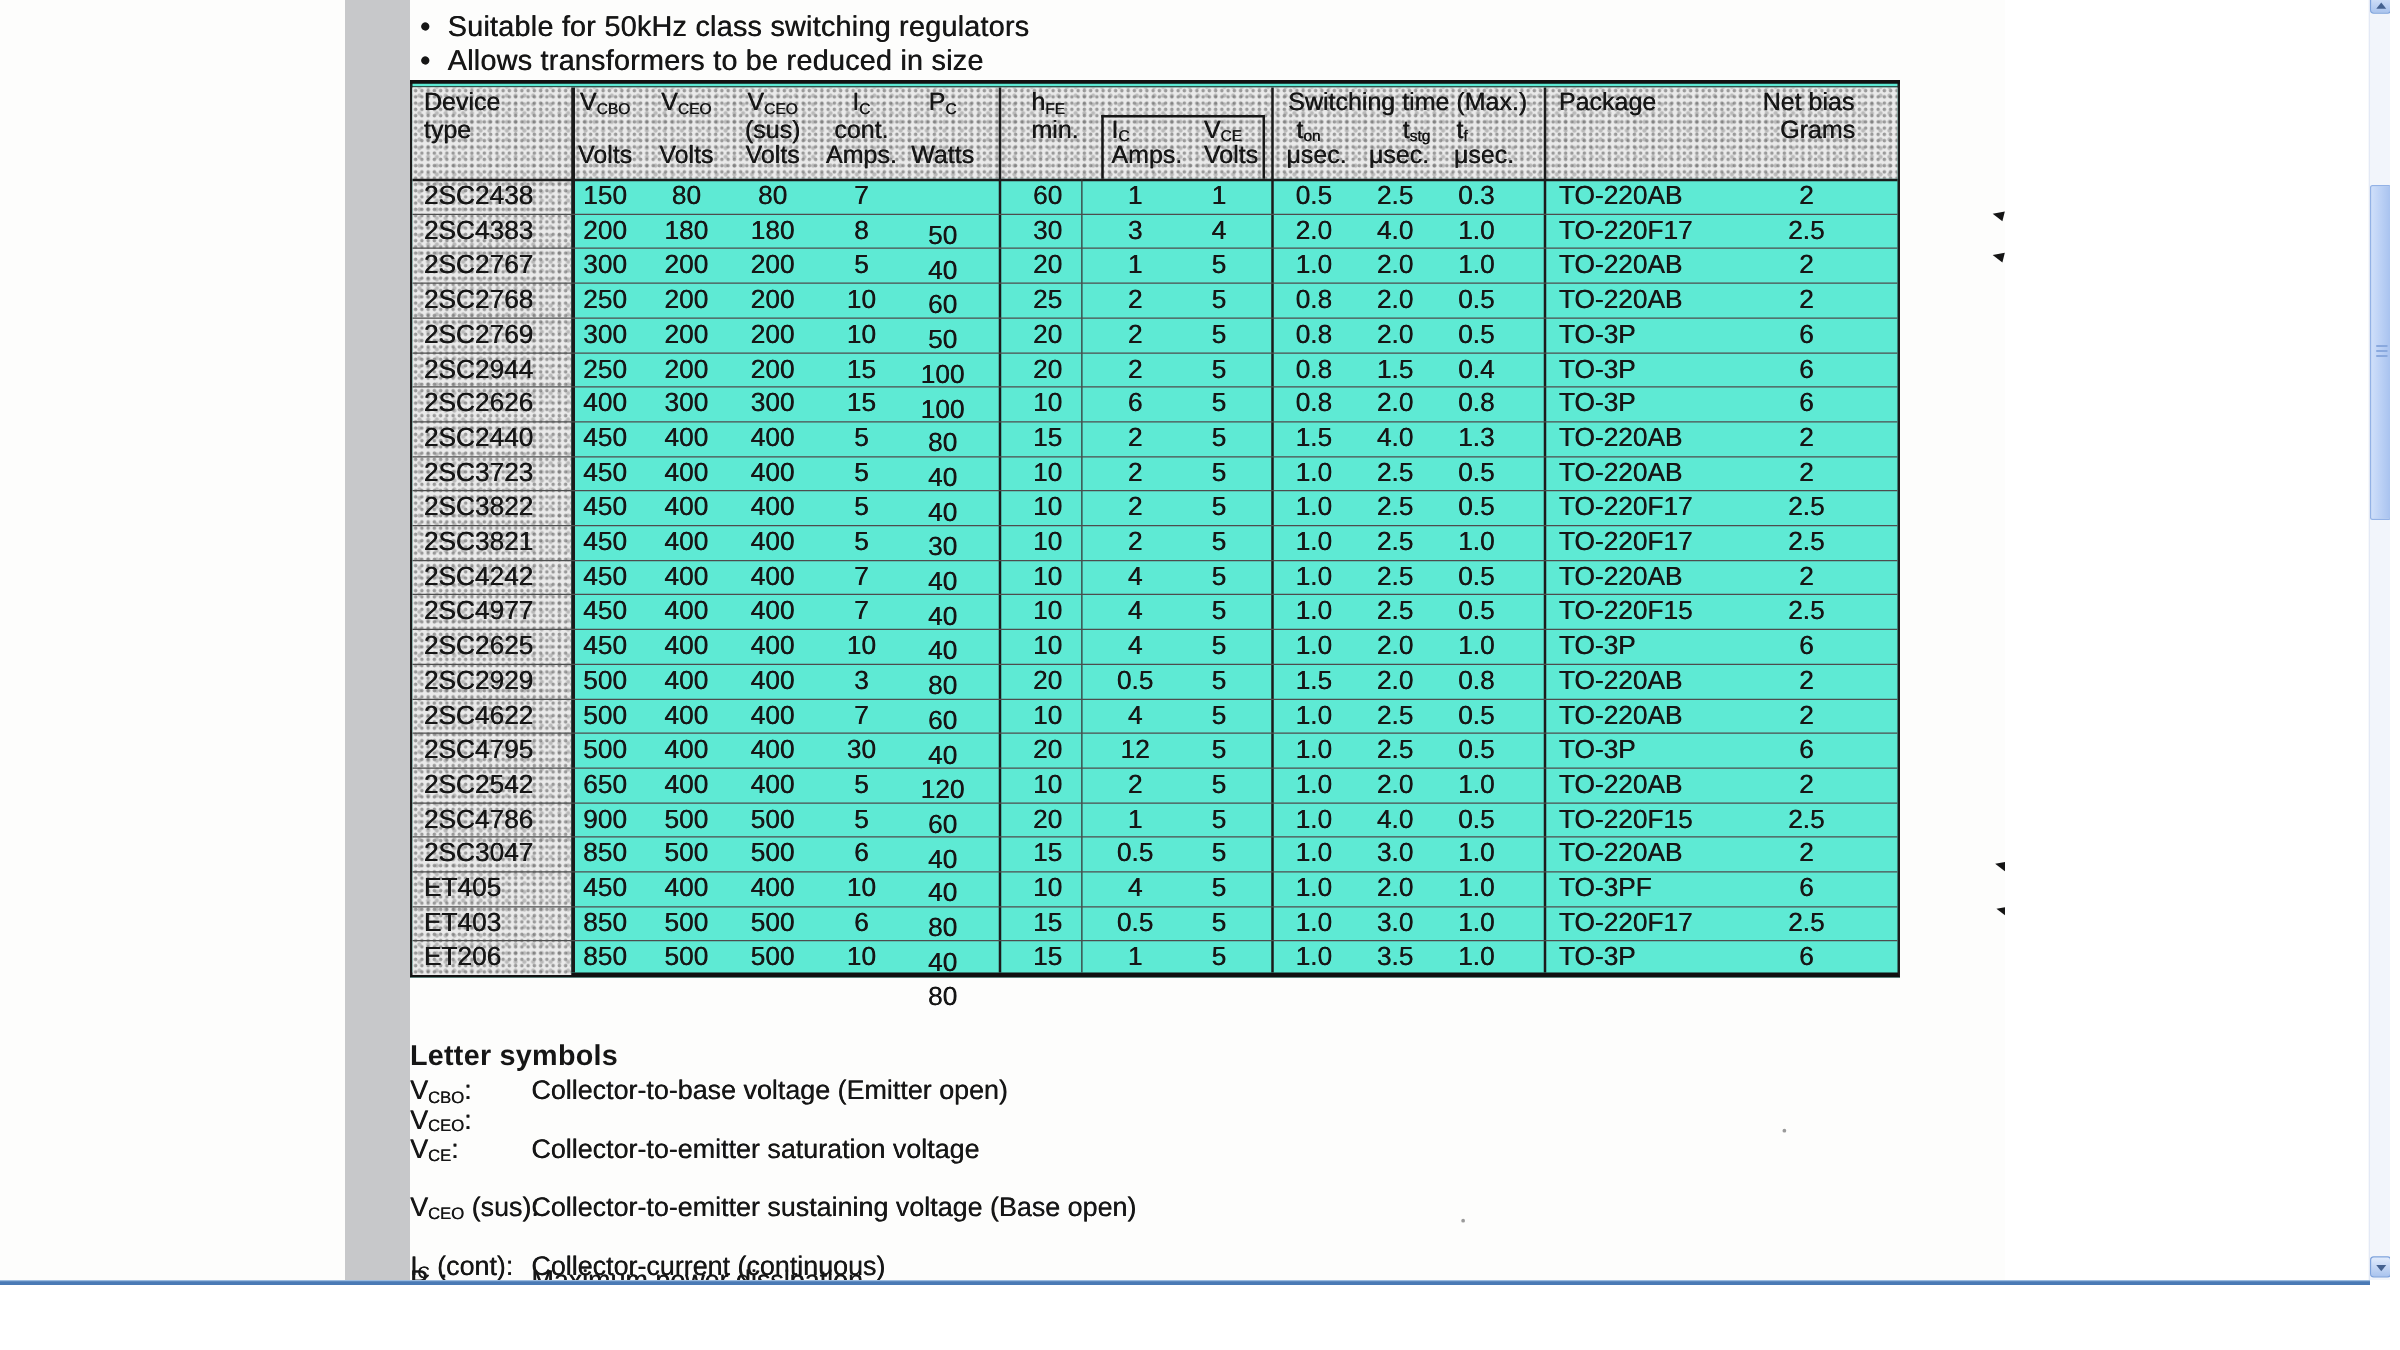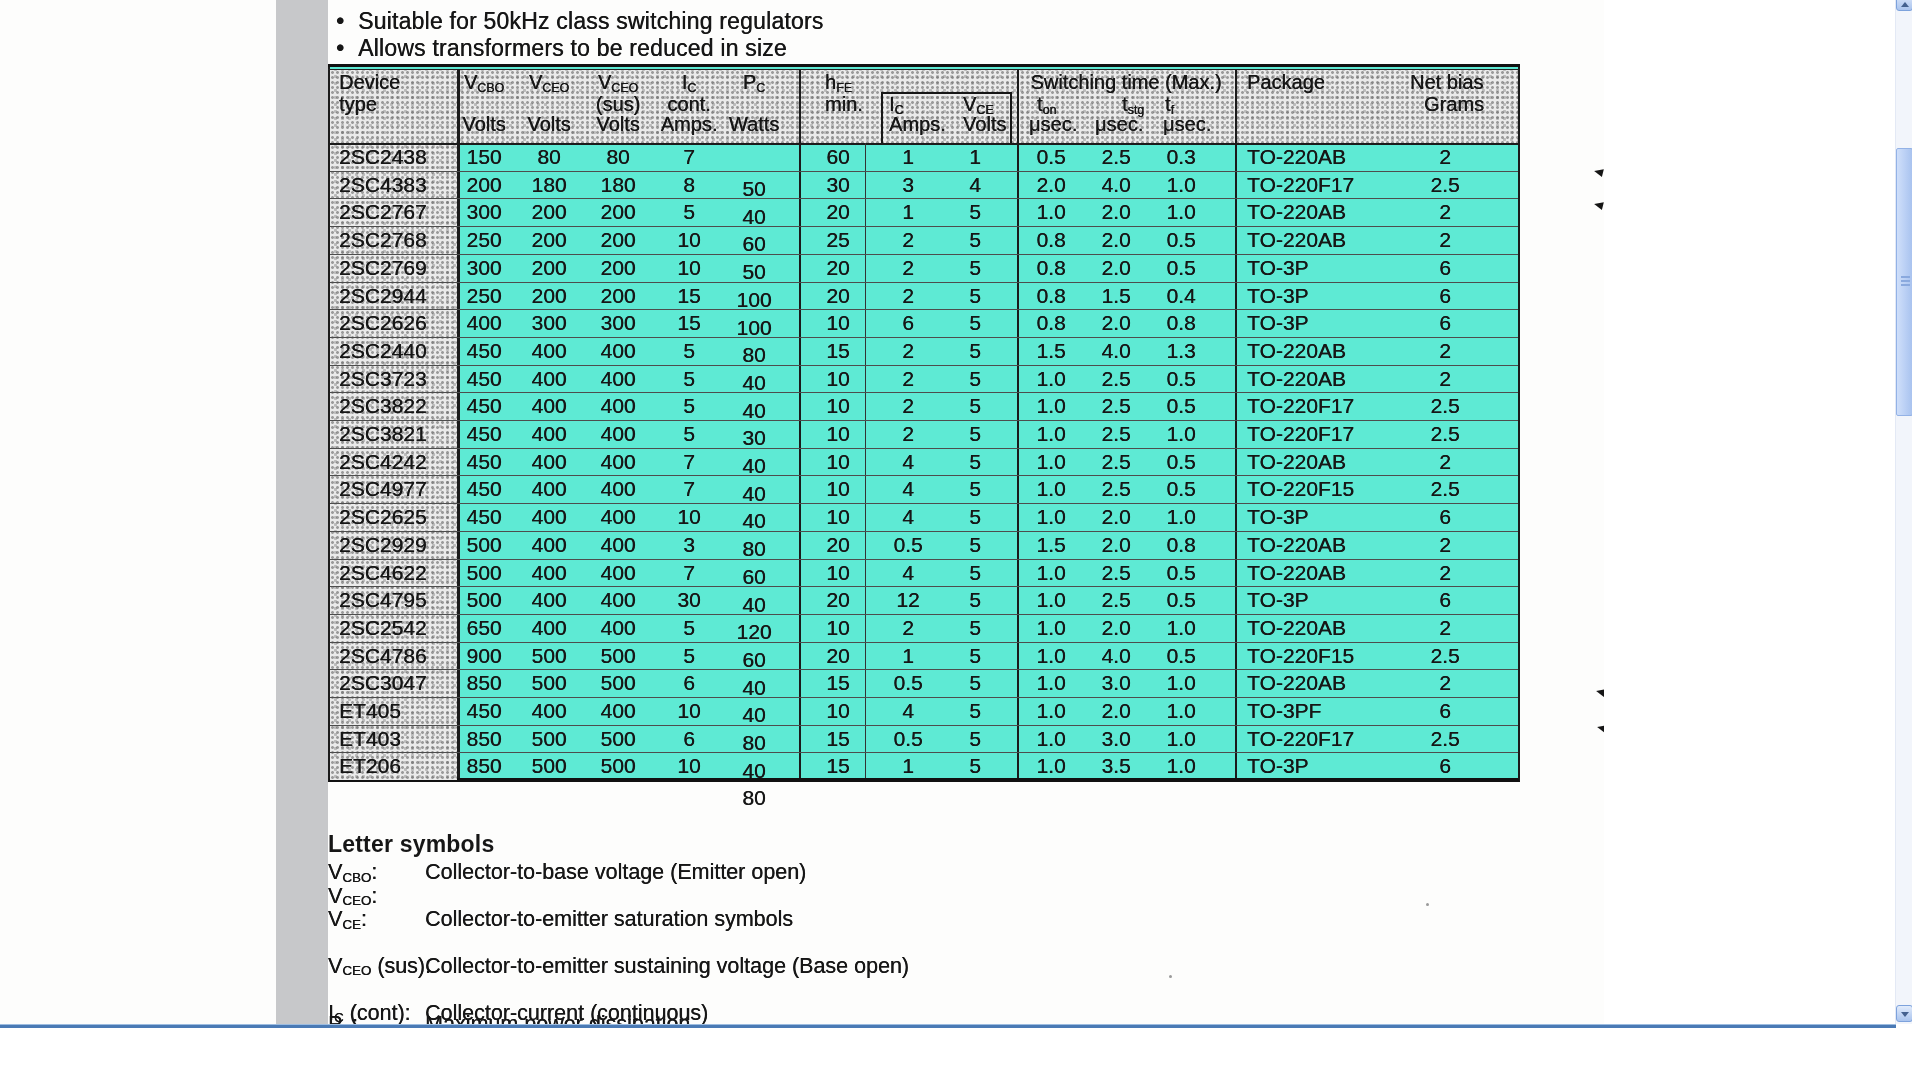--- a/index.html
+++ b/index.html
@@ -574,21 +574,21 @@
     <div id="symbols-host">
         <div class="sym-row" style="top: 860px;">
           <span class="sym-term">V<sub>CBO</sub>:</span>
           <span class="sym-def">Collector-to-base voltage (Emitter open)</span>
         </div>
         <div class="sym-row" style="top: 883.5px;">
           <span class="sym-term">V<sub>CEO</sub>:</span>
         </div>
         <div class="sym-row" style="top: 907px;">
           <span class="sym-term">V<sub>CE</sub>:</span>
-          <span class="sym-def">Collector-to-emitter saturation symbols</span>
+          <span class="sym-def">Collector-to-emitter saturation voltage</span>
         </div>
         <div class="sym-row" style="top: 953.5px;">
           <span class="sym-term">V<sub>CEO</sub> (sus):</span>
           <span class="sym-def">Collector-to-emitter sustaining voltage (Base open)</span>
         </div>
         <div class="sym-row" style="top: 1022px;">
           <span class="sym-term">V<sub>CEX</sub> (sus):</span>
           <span class="sym-def">Collector-to-emitter sustaining voltage (Base reverse bias)</span>
         </div>
         <div class="sym-row" style="top: 1000.5px;">

